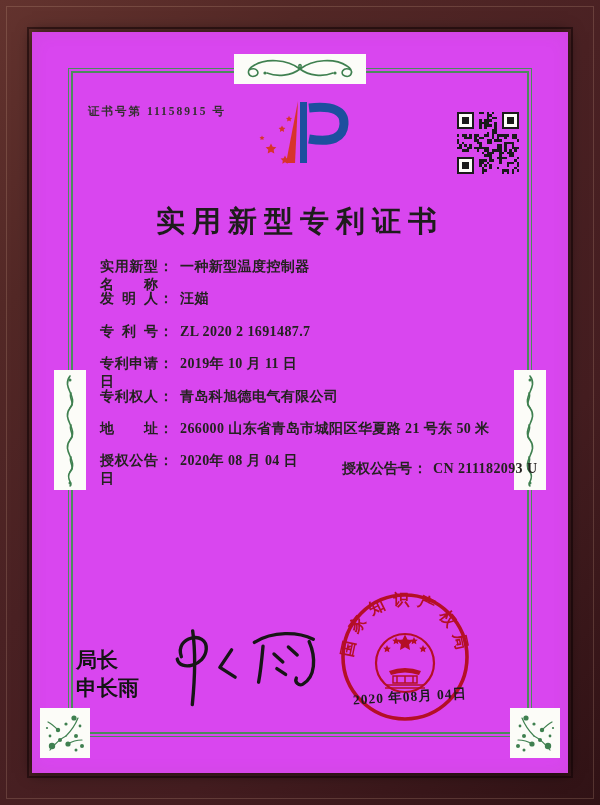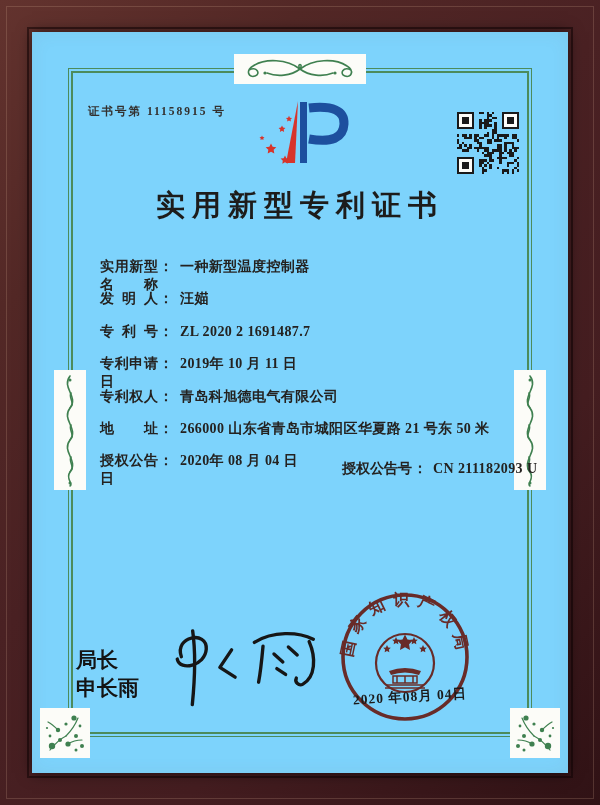--- a/index.html
+++ b/index.html
@@ -4,40 +4,40 @@
 <style>
   html,body{margin:0;padding:0;background:#2c1113;}
   .stage{position:relative;width:600px;height:805px;overflow:hidden;
          font-family:"Liberation Serif", serif;}
   
   .frame{position:absolute;inset:0;
     background:linear-gradient(135deg,#63332e 0%,#532826 22%,#4a2123 45%,#441d20 70%,#301215 100%);}
   .frame::before{content:"";position:absolute;inset:6px;border:1px solid rgba(225,185,155,.20);}
   .frame::after{content:"";position:absolute;inset:27px;border:2px solid rgba(18,4,6,.55);}
   
-  .paper{position:absolute;inset:32px;background:#7dd3fc;
+  .paper{position:absolute;inset:32px;background:#d946ef;
          box-shadow:0 0 14px rgba(0,0,0,.55), inset 0 0 18px rgba(120,90,60,.08);}
   
   .gborder{position:absolute;left:36px;right:36px;top:36px;bottom:36px;border:1px solid #4c8b5c;}
   .gborder::before{content:"";position:absolute;inset:2px;border:2px solid #4c8b5c;}
   
   .orn{position:absolute;background:#fcfcf8;display:flex;align-items:center;justify-content:center;}
   .orn svg{display:block;}
   .orn-top{left:202px;top:22px;width:132px;height:30px;}
   .orn-left{left:22px;top:338px;width:32px;height:120px;}
   .orn-right{left:482px;top:338px;width:32px;height:120px;transform:scaleX(-1);}
   .orn-bl{left:8px;top:676px;width:50px;height:50px;}
   .orn-br{left:478px;top:676px;width:50px;height:50px;transform:scaleX(-1);}
   
   .cert-no{position:absolute;left:56px;top:72px;font-size:11.5px;font-weight:600;
            letter-spacing:2px;color:#33302e;}
   .logo{position:absolute;left:220px;top:64px;width:106px;height:72px;}
   .qr{position:absolute;left:425px;top:80px;width:62px;height:62px;}
   
-  .title{position:absolute;left:0;right:0;top:154px;margin:0;text-align:center;
+  .title{position:absolute;left:0;right:0;top:154px;margin:16px;text-align:center;
          font-size:29px;font-weight:700;letter-spacing:7px;color:#1d1c1b;}
   
   .fields{position:absolute;left:68px;top:226px;right:30px;font-size:14px;
           font-weight:600;color:#242220;}
   .frow{height:32.4px;position:relative;white-space:nowrap;}
   .flabel{display:inline-block;width:58px;text-align:justify;text-align-last:justify;
           white-space:normal;vertical-align:top;}
   .fcolon{display:inline-block;margin:0 7px 0 1px;}
   .fval{letter-spacing:.4px;}
   .pair2{position:absolute;left:242px;top:8px;}

